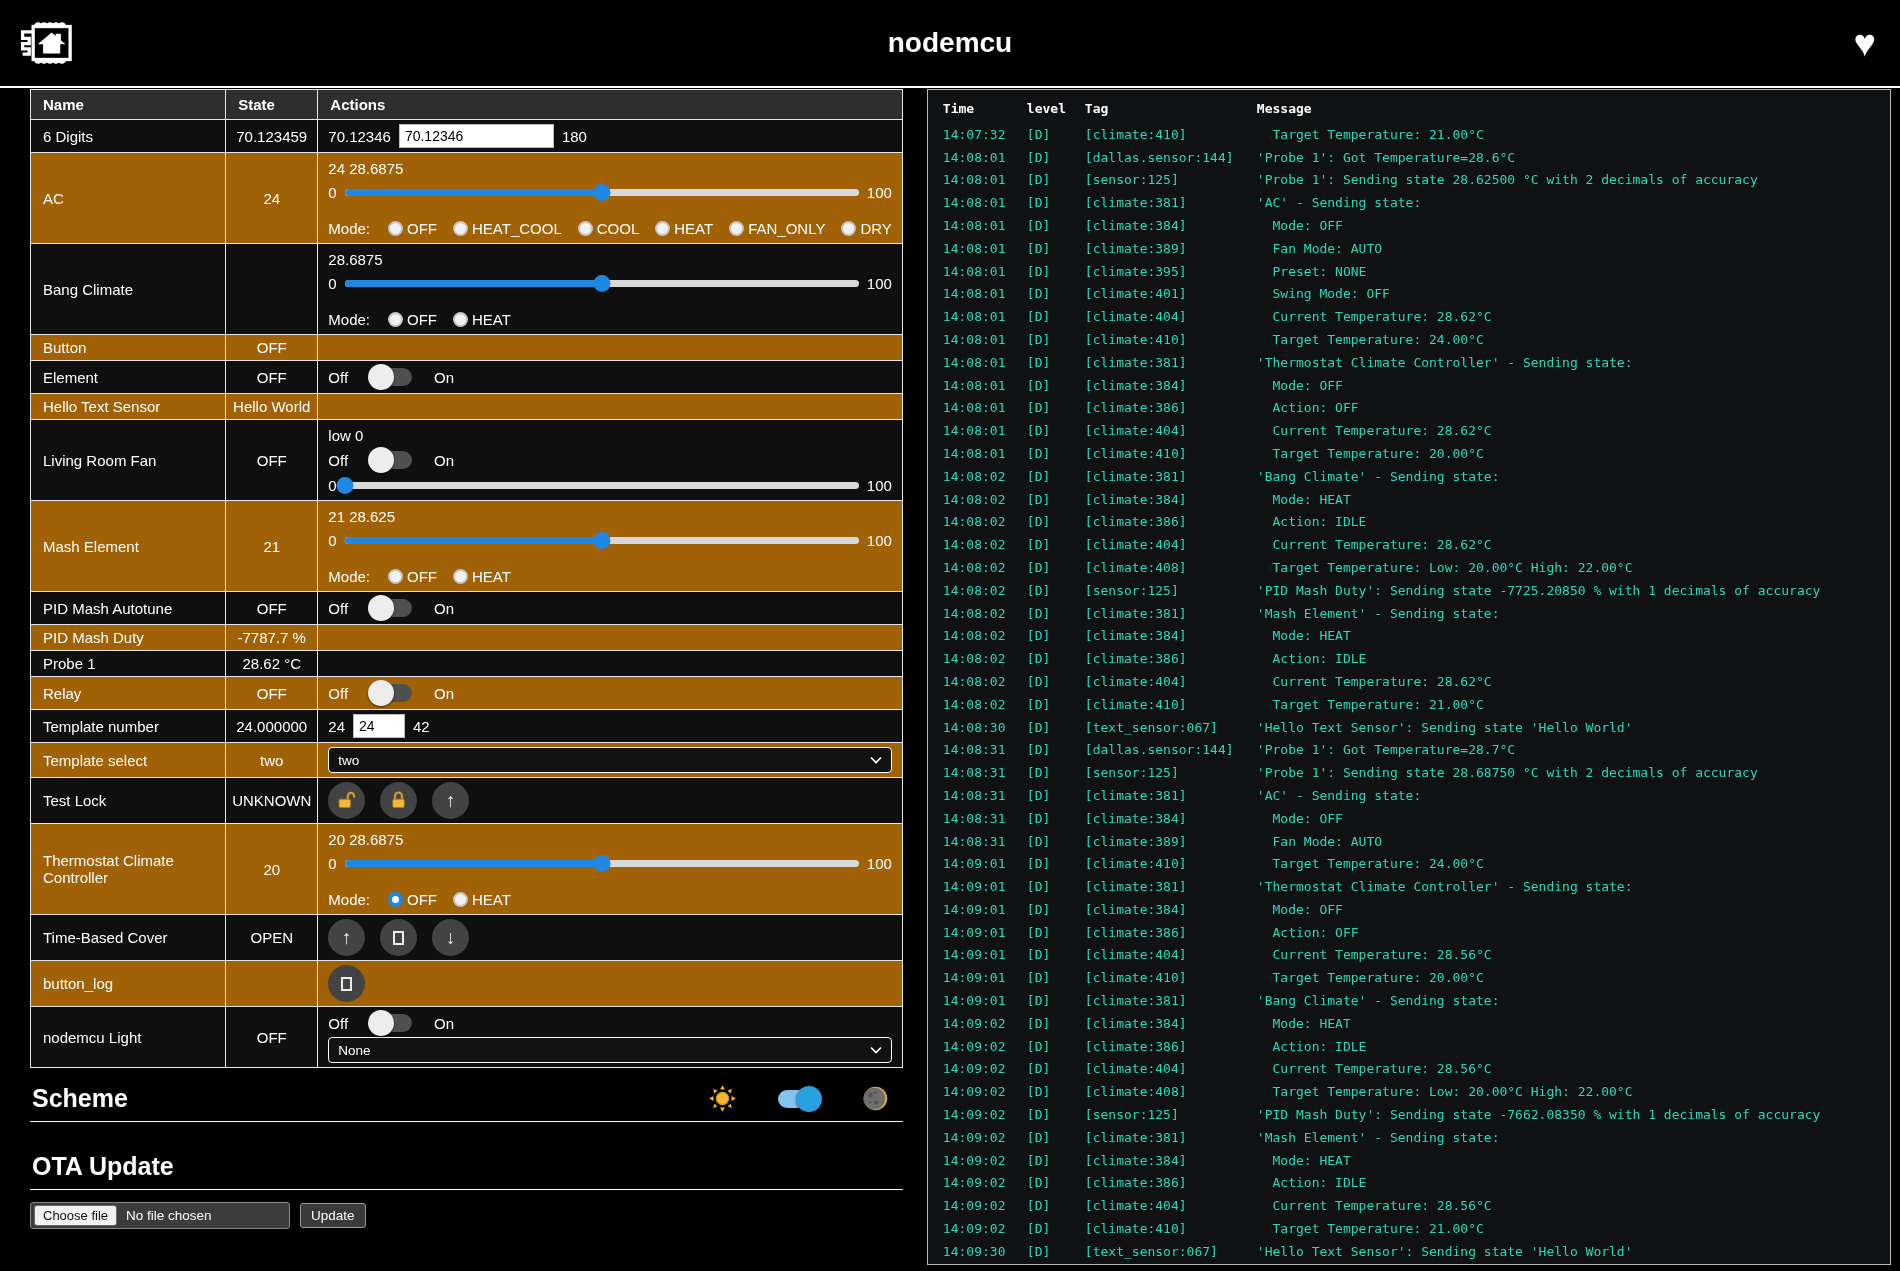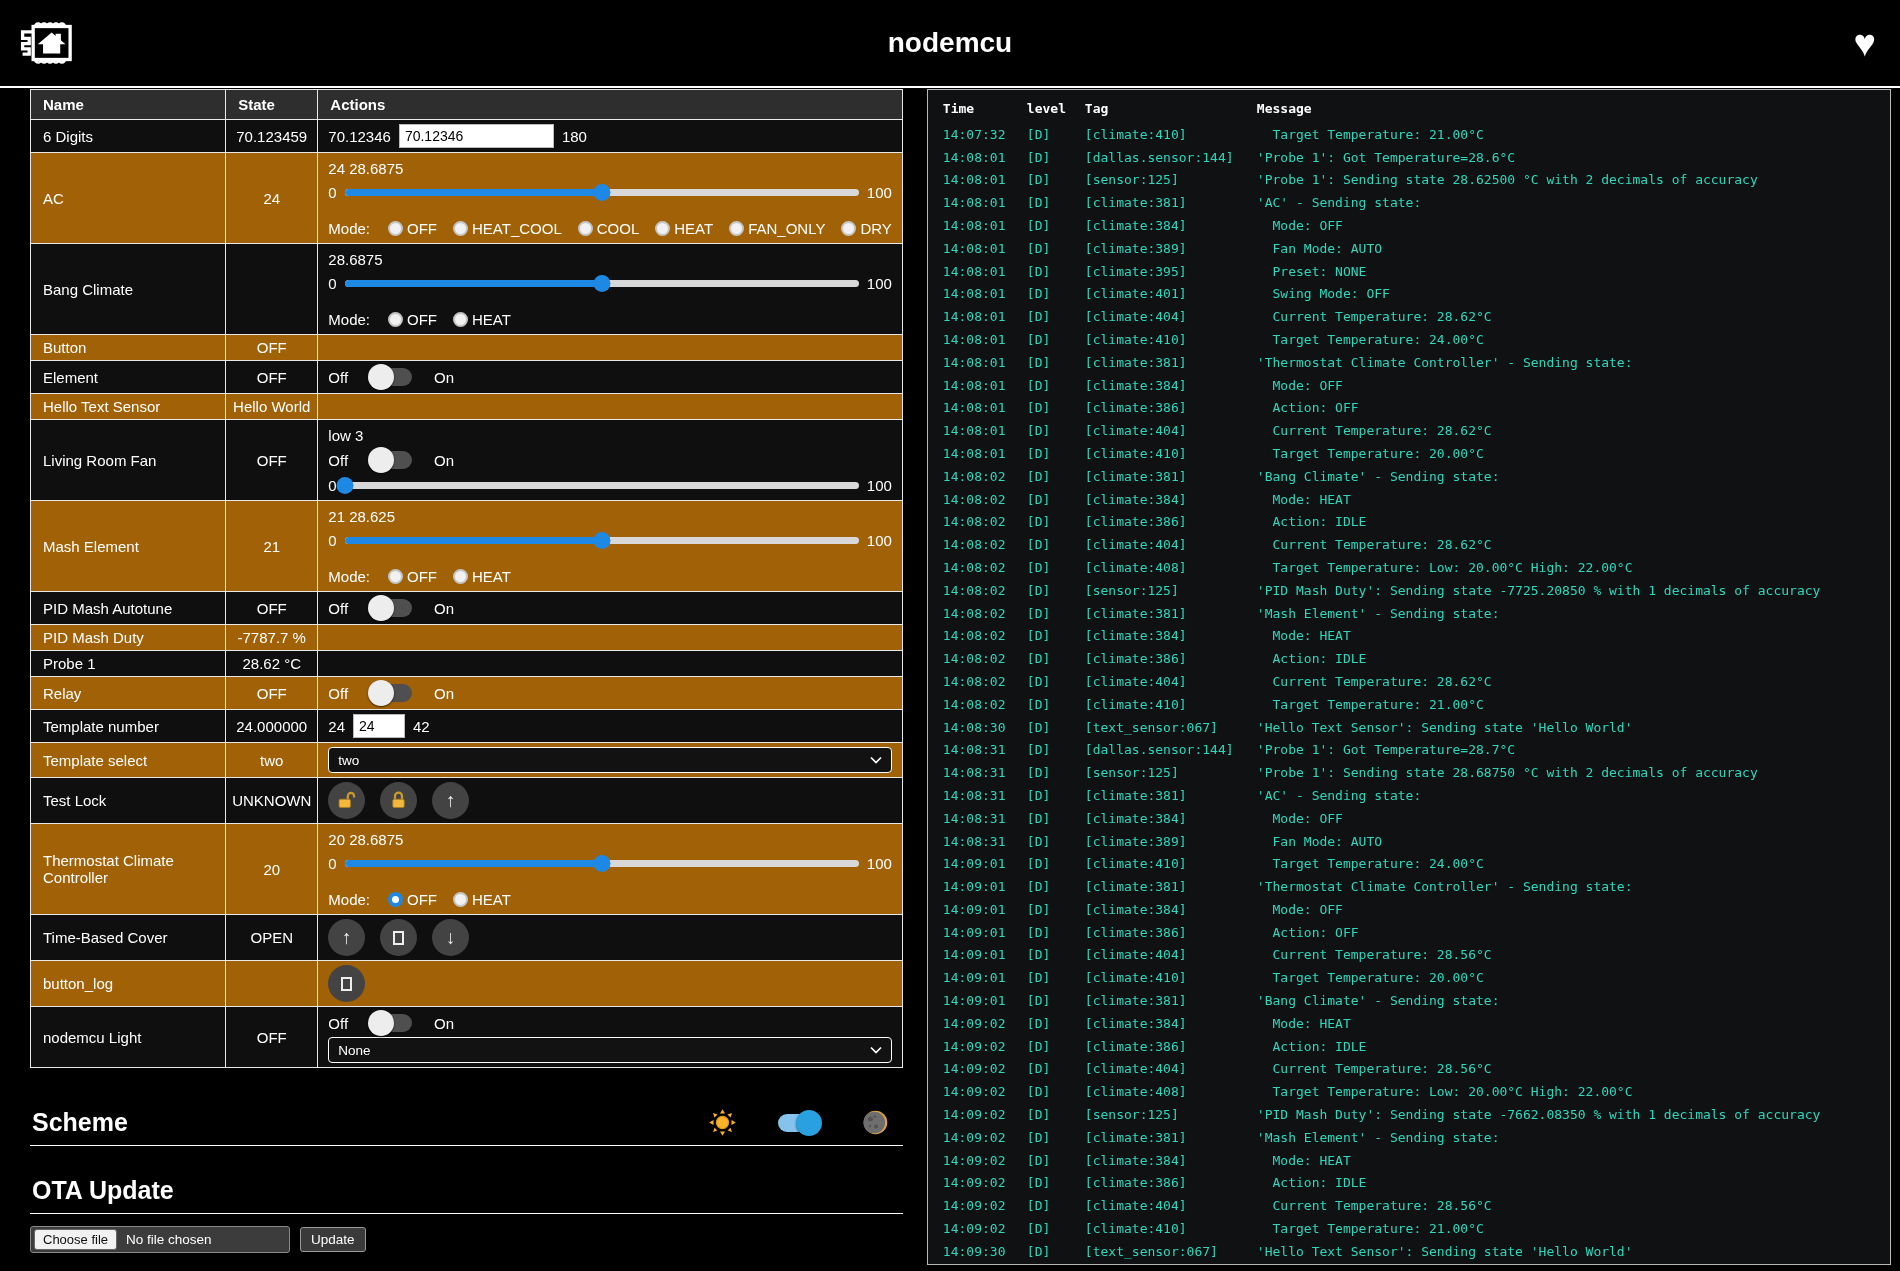--- a/index.html
+++ b/index.html
@@ -62,21 +62,21 @@
 
   
   .num-input { height:24px; border:1px solid #bbb; background:#fff; color:#000; font-size:14px; padding:1px 5px; font-family:inherit; }
   .num-input.wide { width:155px; }
   .num-input.narrow { width:52px; }
   .select-box { display:flex; align-items:center; justify-content:space-between; flex:1; height:26px; padding:0 9px; background:#121212; border:1px solid #fff; border-radius:4px; font-size:13.5px; cursor:pointer; }
   .round-btn { width:37px; height:37px; border-radius:50%; border:none; background:#434343; color:#eee; display:inline-flex; align-items:center; justify-content:center; margin-right:7px; font-size:19px; padding:0; cursor:pointer; font-family:inherit; }
   .stop-square { width:11px; height:14px; border:2px solid #eee; display:inline-block; }
 
   
-  .section-head { display:flex; align-items:center; border-bottom:1px solid #fff; padding:4px 2px 8px; margin-top:36px; }
+  .section-head { display:flex; align-items:center; border-bottom:1px solid #fff; padding:4px 2px 8px; margin-top:12px; }
   .section-head h2 { margin:0; font-size:25px; font-weight:700; }
   .scheme-icons { margin-left:auto; display:flex; align-items:center; gap:28px; padding-right:12px; }
   .ota-controls { margin-top:12px; display:flex; align-items:center; gap:10px; }
   .file-box { display:flex; align-items:center; width:260px; height:27px; background:#3c3c3c; border:1px solid #8a8a8a; border-radius:3px; padding:2px 3px; cursor:pointer; }
   .choose-btn { background:#f2f2f2; color:#111; font-size:13px; padding:2px 8px; border-radius:3px; border:1px solid #666; white-space:nowrap; }
   .file-status { margin-left:9px; font-size:13.5px; color:#fff; white-space:nowrap; }
   .update-btn { background:#3a3a3a; border:1px solid #9a9a9a; border-radius:3px; color:#fff; font-size:13.5px; padding:4px 10px; font-family:inherit; cursor:pointer; }
 
   
   .log-panel {
@@ -226,21 +226,21 @@
           <tr class="light">
             <td class="name">Hello Text Sensor</td>
             <td class="state">Hello World</td>
             <td class="actions"></td>
           </tr>
           <tr class="dark">
             <td class="name">Living Room Fan</td>
             <td class="state">OFF</td>
             <td class="actions">
               <div class="line">
-                <span class="inline-text">low 3</span>
+                <span class="inline-text">low 0</span>
               </div>
               <div class="line">
                 <span class="tgl-label">Off</span>
                 <div class="switch">
                   <div class="knob"></div>
                 </div>
                 <span class="tgl-label">On</span>
               </div>
               <div class="line">
                 <span class="slider-end">0</span>

